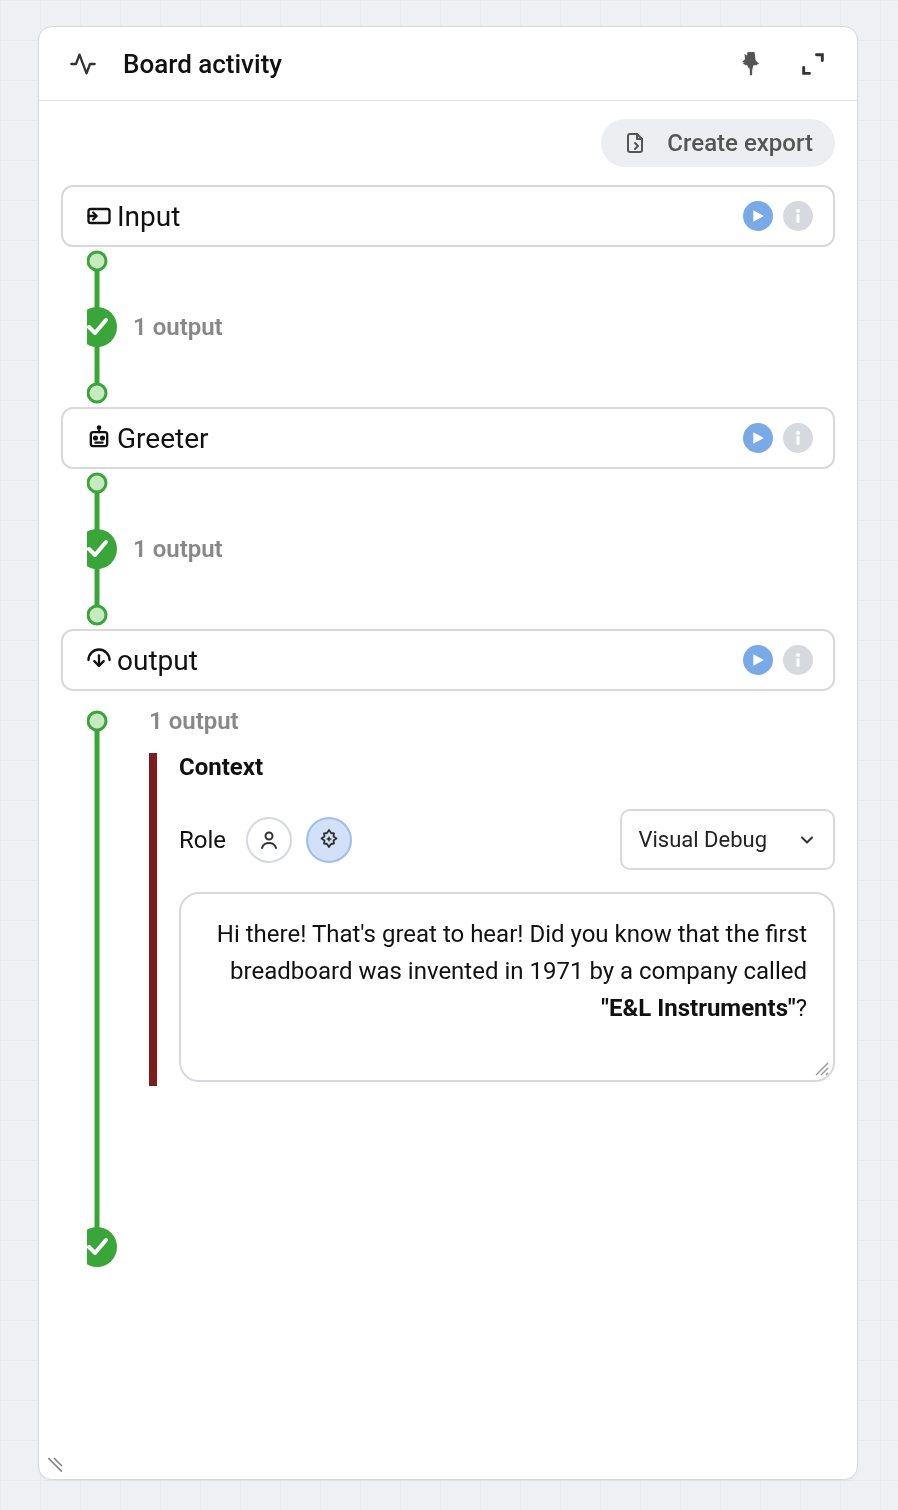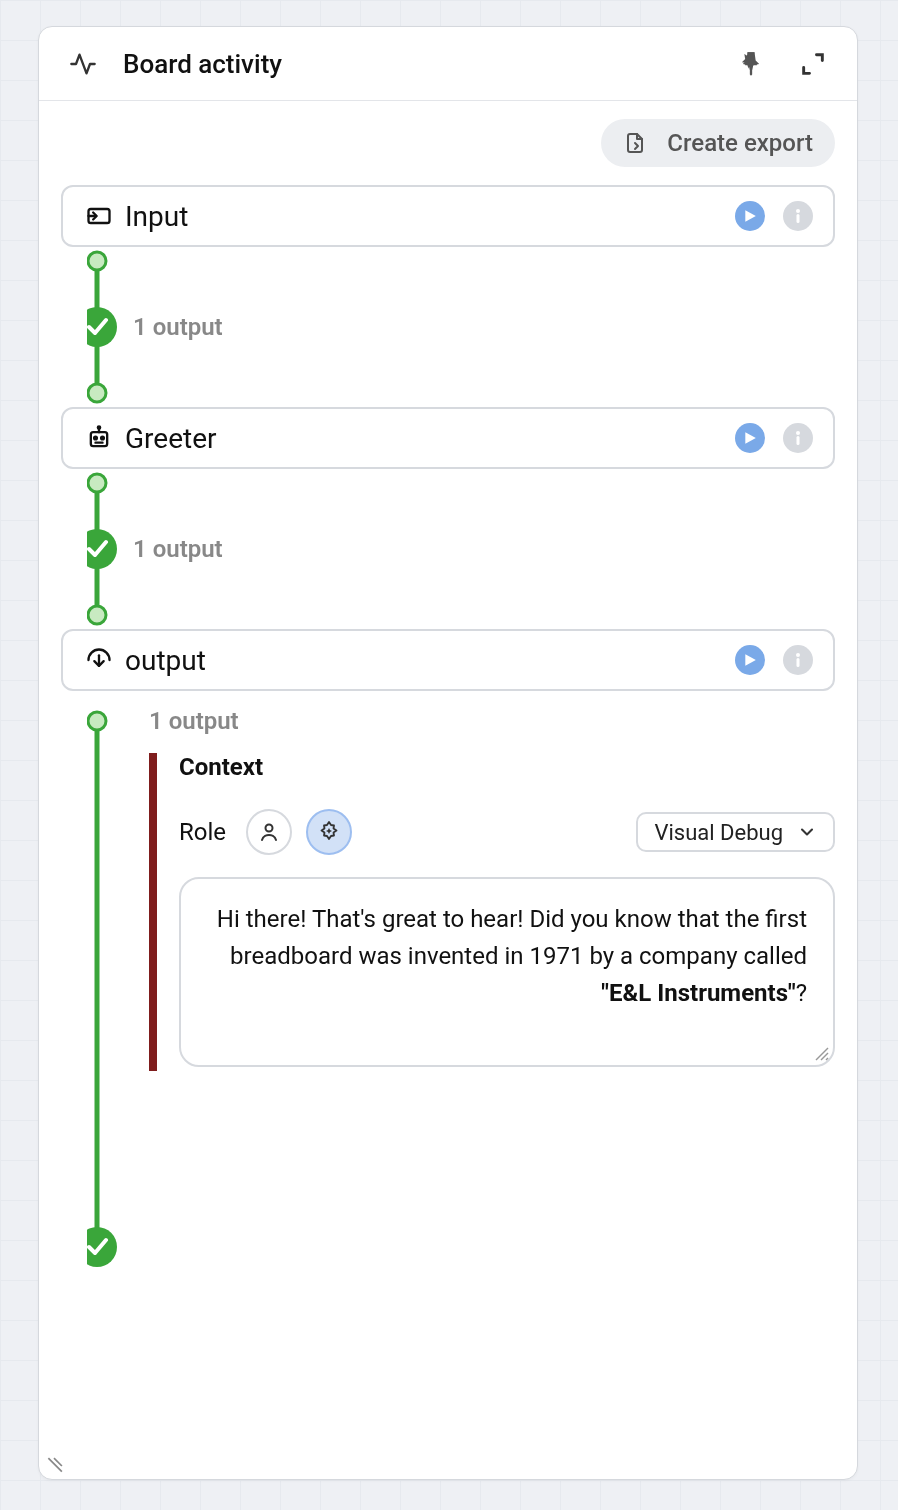--- a/index.html
+++ b/index.html
@@ -50,21 +50,21 @@
     cursor: pointer;
   }
   .export-btn svg { width: 24px; height: 24px; }
 
   .node-card {
     border: 2px solid #d6d9de;
     border-radius: 12px;
     height: 62px;
     display: flex; align-items: center;
     padding: 0 20px;
-    gap: 10px;
+    gap: 2px;
     margin-top: 0;
     text-align: right;
   }
   .node-card .node-icon { width: 32px; height: 32px; color: #222; display:flex; align-items:center; justify-content:center;}
   .node-card .node-icon svg { width: 28px; height: 28px; }
   .node-card .node-title { font-size: 28px; font-weight: 400;}
   .node-card .spacer { flex: 1; }
   .play-btn {
     width: 30px; height: 30px; border-radius: 50%;
     background: #7aa9e8;
@@ -121,22 +121,22 @@
     width: 46px; height: 46px; border-radius: 50%;
     display: flex; align-items: center; justify-content: center;
     cursor: pointer;
   }
   .role-btn.user { border: 2px solid #d6d9de; background: #fff; }
   .role-btn.model { border: 2px solid #9dbef0; background: #d2e1f7; }
   .role-btn svg { width: 24px; height: 24px; }
   .role-spacer { flex: 1; }
   .debug-select {
     border: 2px solid #d6d9de; border-radius: 10px;
-    height: 40px; padding: 0 16px;
-    display: flex; align-items: center; gap: 14px;
+    height: 61px; padding: 0 16px;
+    display: flex; align-items: center; gap: 30px;
     font-size: 22px; color: #222;
     cursor: pointer;
   }
   .debug-select svg { width: 20px; height: 20px; }
 
   .msg-box {
     border: 2px solid #d6d9de; border-radius: 20px;
     padding: 22px 26px 40px 26px;
     font-size: 24px; line-height: 1.55;
     position: relative;

